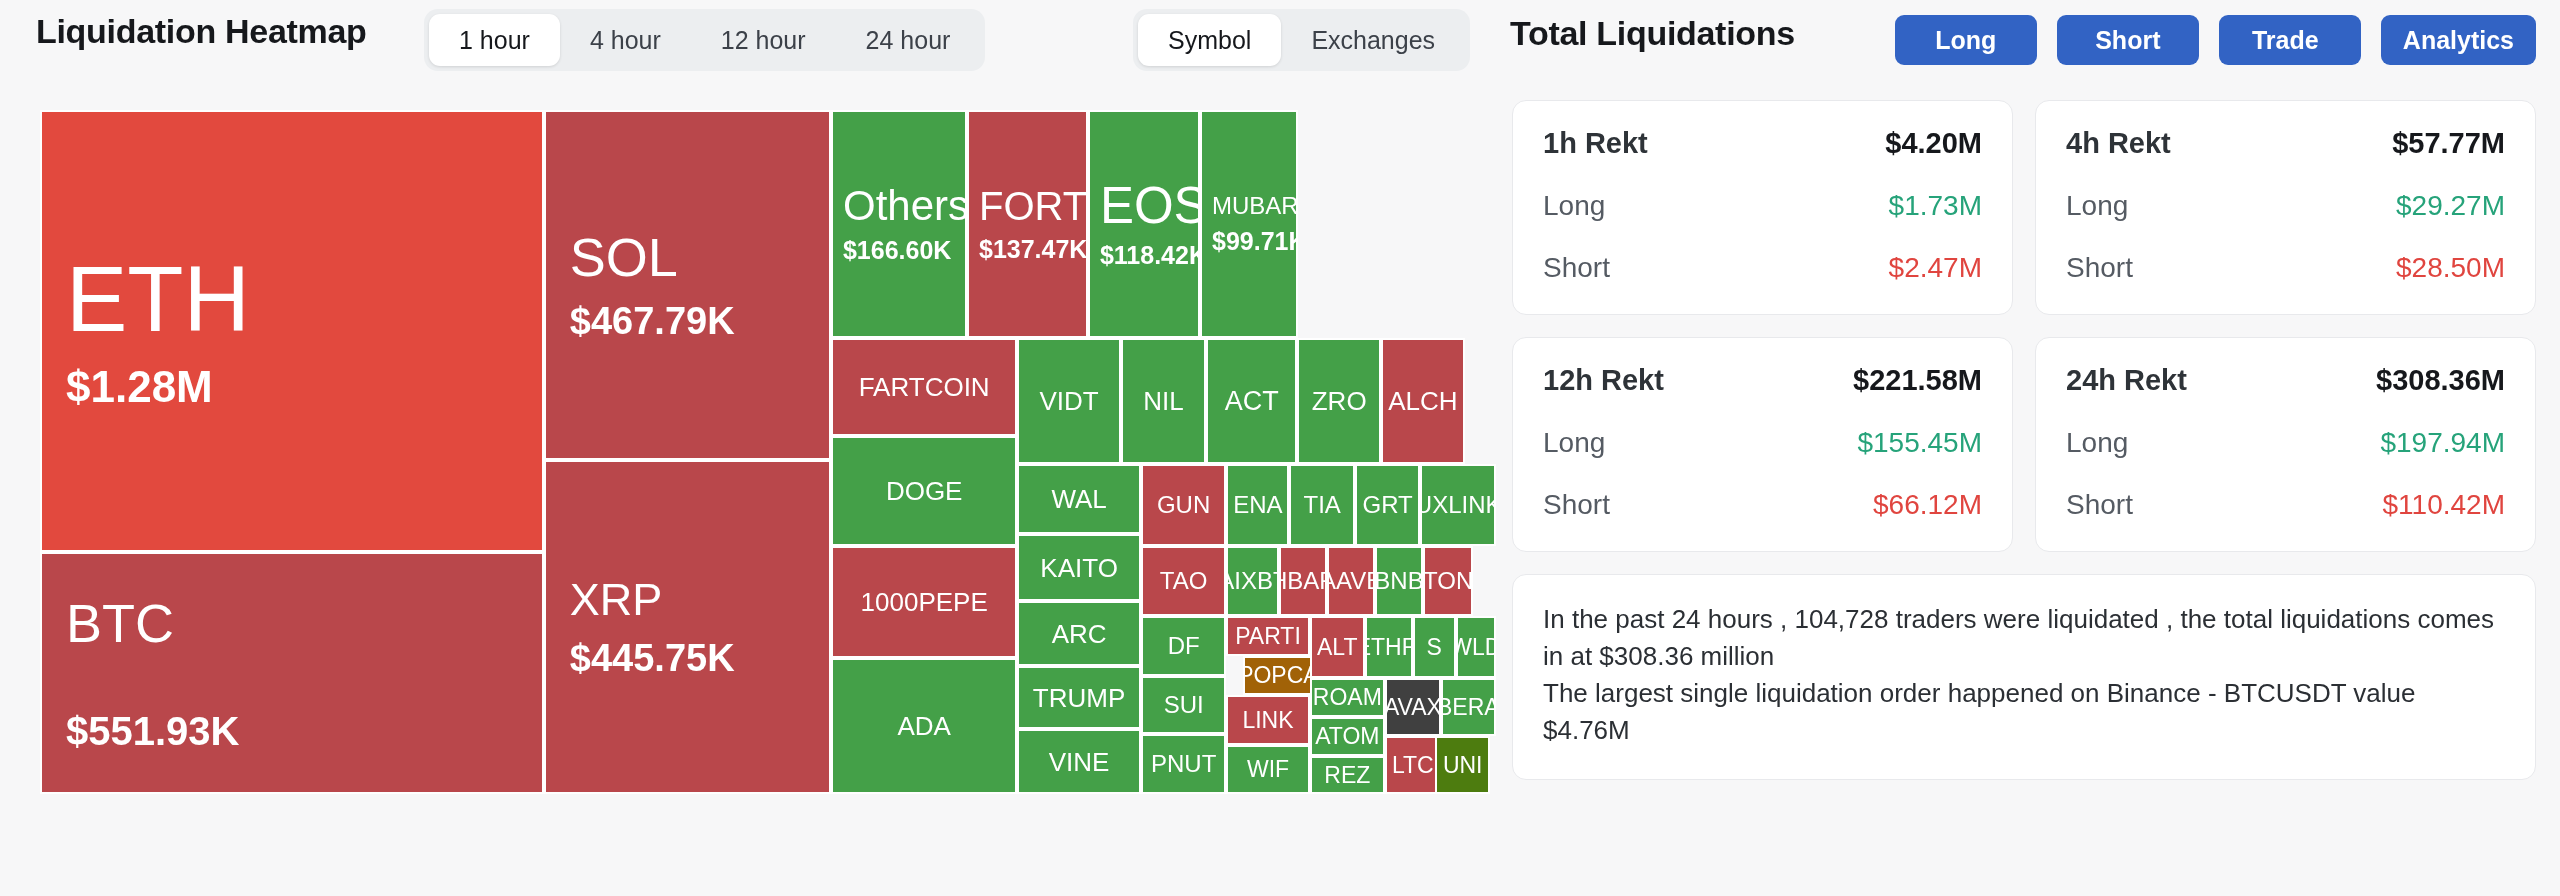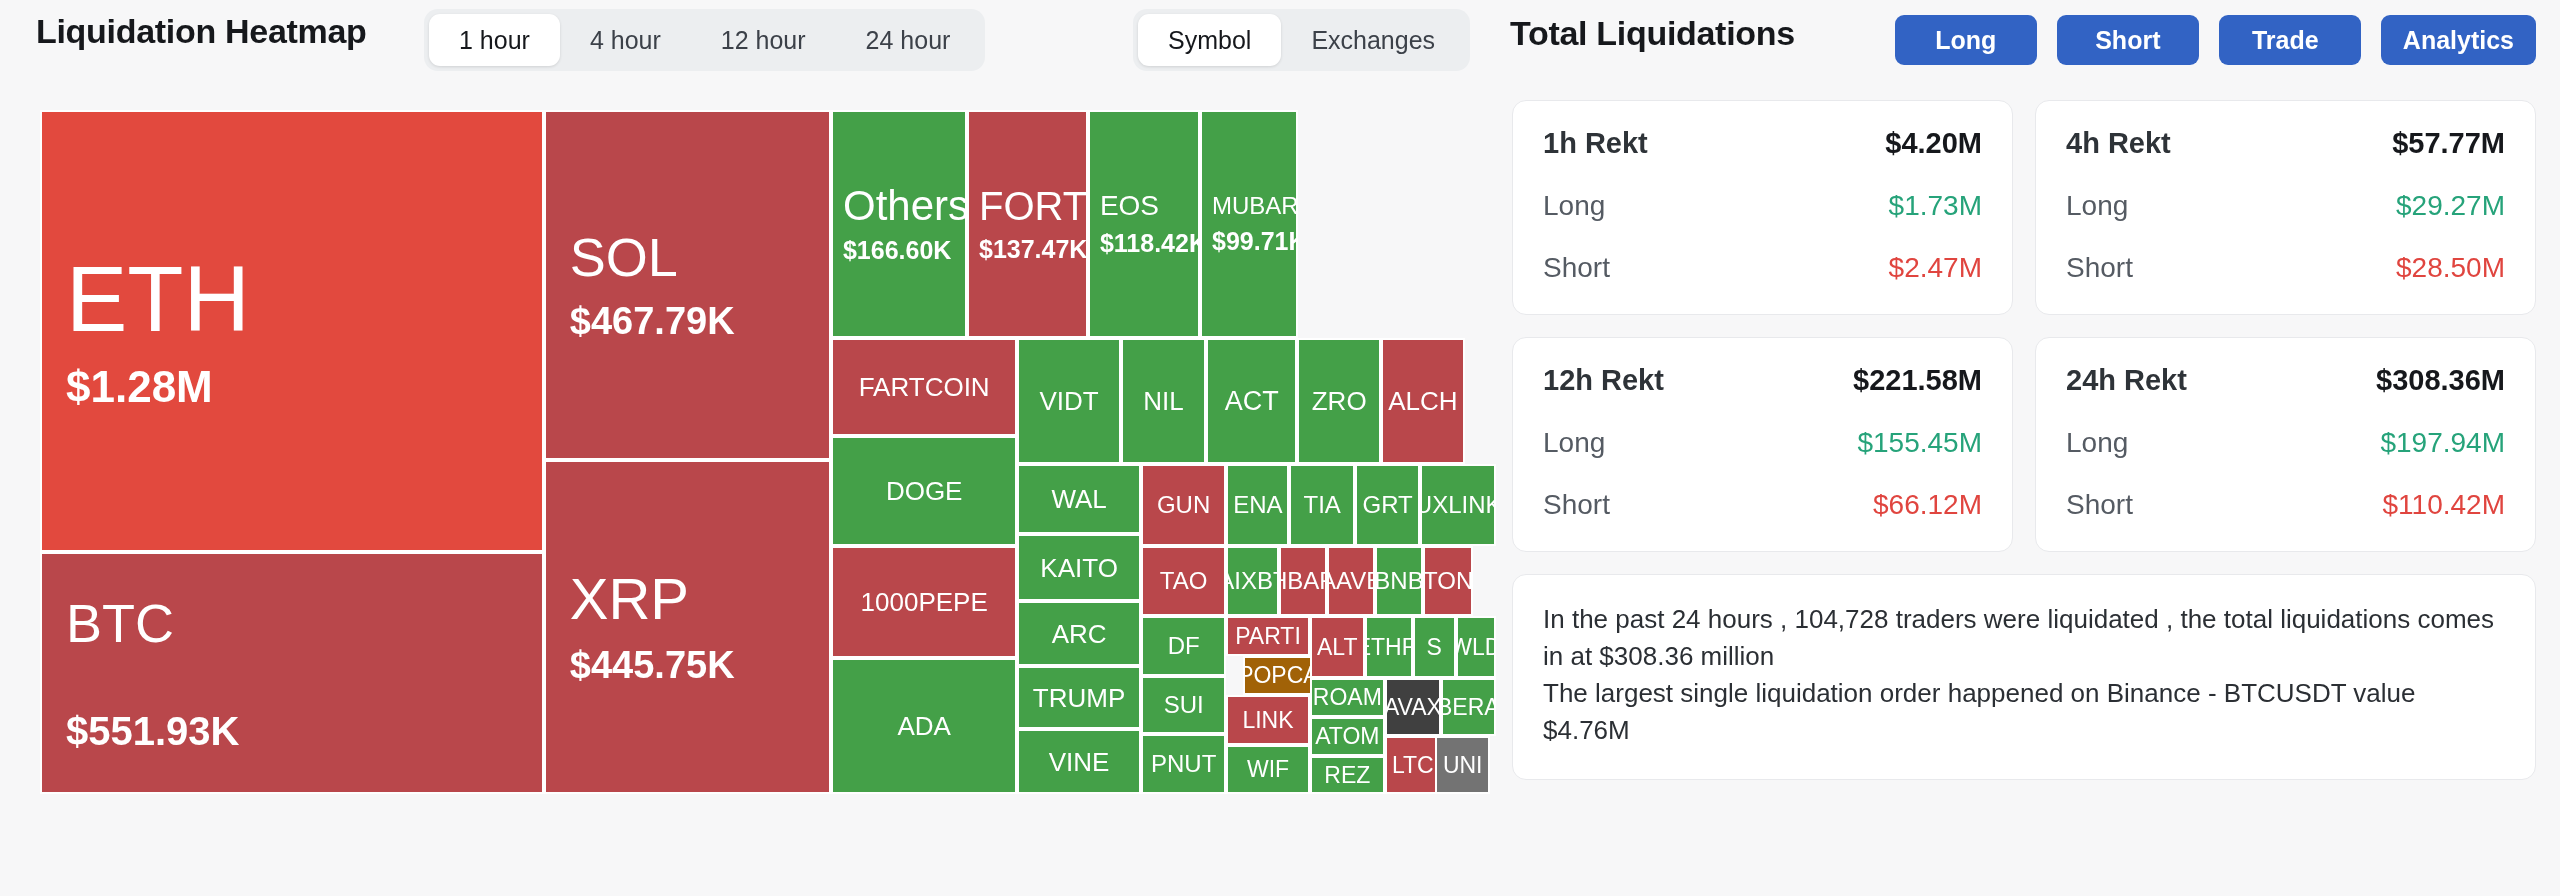--- a/index.html
+++ b/index.html
@@ -128,33 +128,33 @@
       </div>
       <div class="tile pad" style="left: 0px; top: 442px; width: 503.806px; height: 242px; background: rgb(185, 71, 75); gap: 43px;">
         <div class="sym" style="font-size: 54px;">BTC</div>
         <div class="val" style="font-size: 40px; margin-top: 18px;">$551.93K</div>
       </div>
       <div class="tile pad" style="left: 503.806px; top: 0px; width: 287.17px; height: 350px; background: rgb(185, 71, 75);">
         <div class="sym" style="font-size: 54px;">SOL</div>
         <div class="val" style="font-size: 38px; margin-top: 17.1px;">$467.79K</div>
       </div>
       <div class="tile pad" style="left: 503.806px; top: 350px; width: 287.17px; height: 334px; background: rgb(185, 71, 75);">
-        <div class="sym" style="font-size: 58px;">XRP</div>
+        <div class="sym" style="font-size: 45px;">XRP</div>
         <div class="val" style="font-size: 38px; margin-top: 17.1px;">$445.75K</div>
       </div>
       <div class="tile padsm" style="left: 790.976px; top: 0px; width: 136.028px; height: 228px; background: rgb(68, 160, 72);">
         <div class="sym" style="font-size: 42px;">Others</div>
         <div class="val" style="font-size: 25px; margin-top: 11.25px;">$166.60K</div>
       </div>
       <div class="tile padsm" style="left: 927.003px; top: 0px; width: 120.913px; height: 228px; background: rgb(185, 71, 75);">
         <div class="sym" style="font-size: 40px;">FORTH</div>
         <div class="val" style="font-size: 25px; margin-top: 11.25px;">$137.47K</div>
       </div>
       <div class="tile padsm" style="left: 1047.92px; top: 0px; width: 112.097px; height: 228px; background: rgb(68, 160, 72);">
-        <div class="sym" style="font-size: 28px;">EOS</div>
+        <div class="sym" style="font-size: 51px;">EOS</div>
         <div class="val" style="font-size: 25px; margin-top: 11.25px;">$118.42K</div>
       </div>
       <div class="tile padsm" style="left: 1160.01px; top: 0px; width: 98.2422px; height: 228px; background: rgb(68, 160, 72);">
         <div class="sym" style="font-size: 24px;">MUBARAK</div>
         <div class="val" style="font-size: 25px; margin-top: 11.25px;">$99.71K</div>
       </div>
       <div class="tile center" style="left: 790.976px; top: 228px; width: 186.408px; height: 98px; background: rgb(185, 71, 75);">
         <div class="sym" style="font-size: 26px;">FARTCOIN</div>
       </div>
       <div class="tile center" style="left: 790.976px; top: 326px; width: 186.408px; height: 110px; background: rgb(68, 160, 72);">
@@ -273,21 +273,21 @@
       </div>
       <div class="tile center" style="left: 1345.16px; top: 568px; width: 55.4187px; height: 58px; background: #404040;">
         <div class="sym" style="font-size: 23px;">AVAX</div>
       </div>
       <div class="tile center" style="left: 1345.16px; top: 626px; width: 55.4187px; height: 58px; background: rgb(185, 71, 75);">
         <div class="sym" style="font-size: 23px;">LTC</div>
       </div>
       <div class="tile center" style="left: 1400.58px; top: 568px; width: 55.4187px; height: 58px; background: rgb(68, 160, 72);">
         <div class="sym" style="font-size: 23px;">BERA</div>
       </div>
-      <div class="tile center" style="left: 1395px; top: 626px; width: 55.4187px; height: 58px; background: #737373;">
+      <div class="tile center" style="left: 1395px; top: 626px; width: 55.4187px; height: 58px; background: #4d7c0f;">
         <div class="sym" style="font-size: 23px;">UNI</div>
       </div>
     </div>
 
   <div class="cards">
     <div class="card-row">
       <div class="card">
         <div class="line">
           <span class="hdr-l">1h Rekt</span>
           <span class="hdr-r">$4.20M</span>

